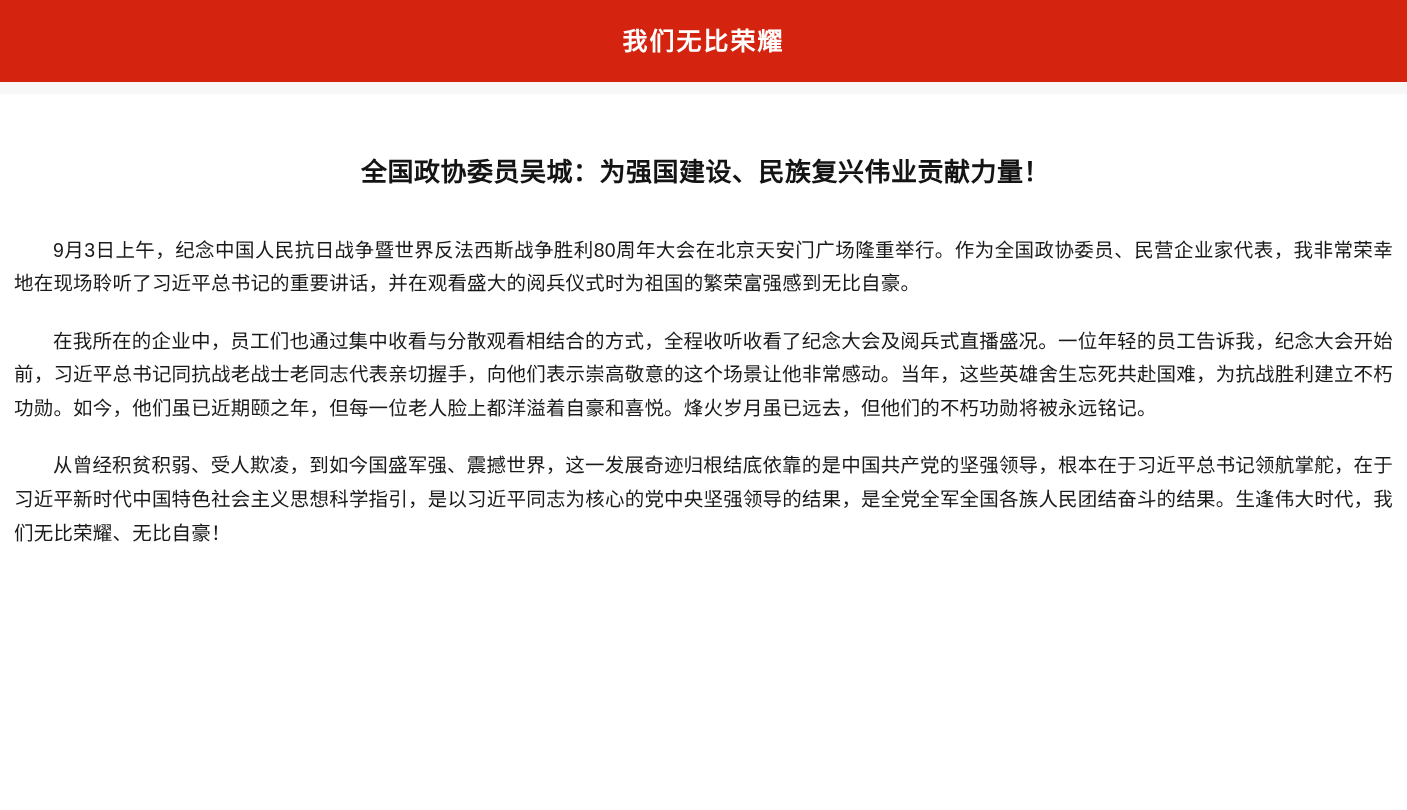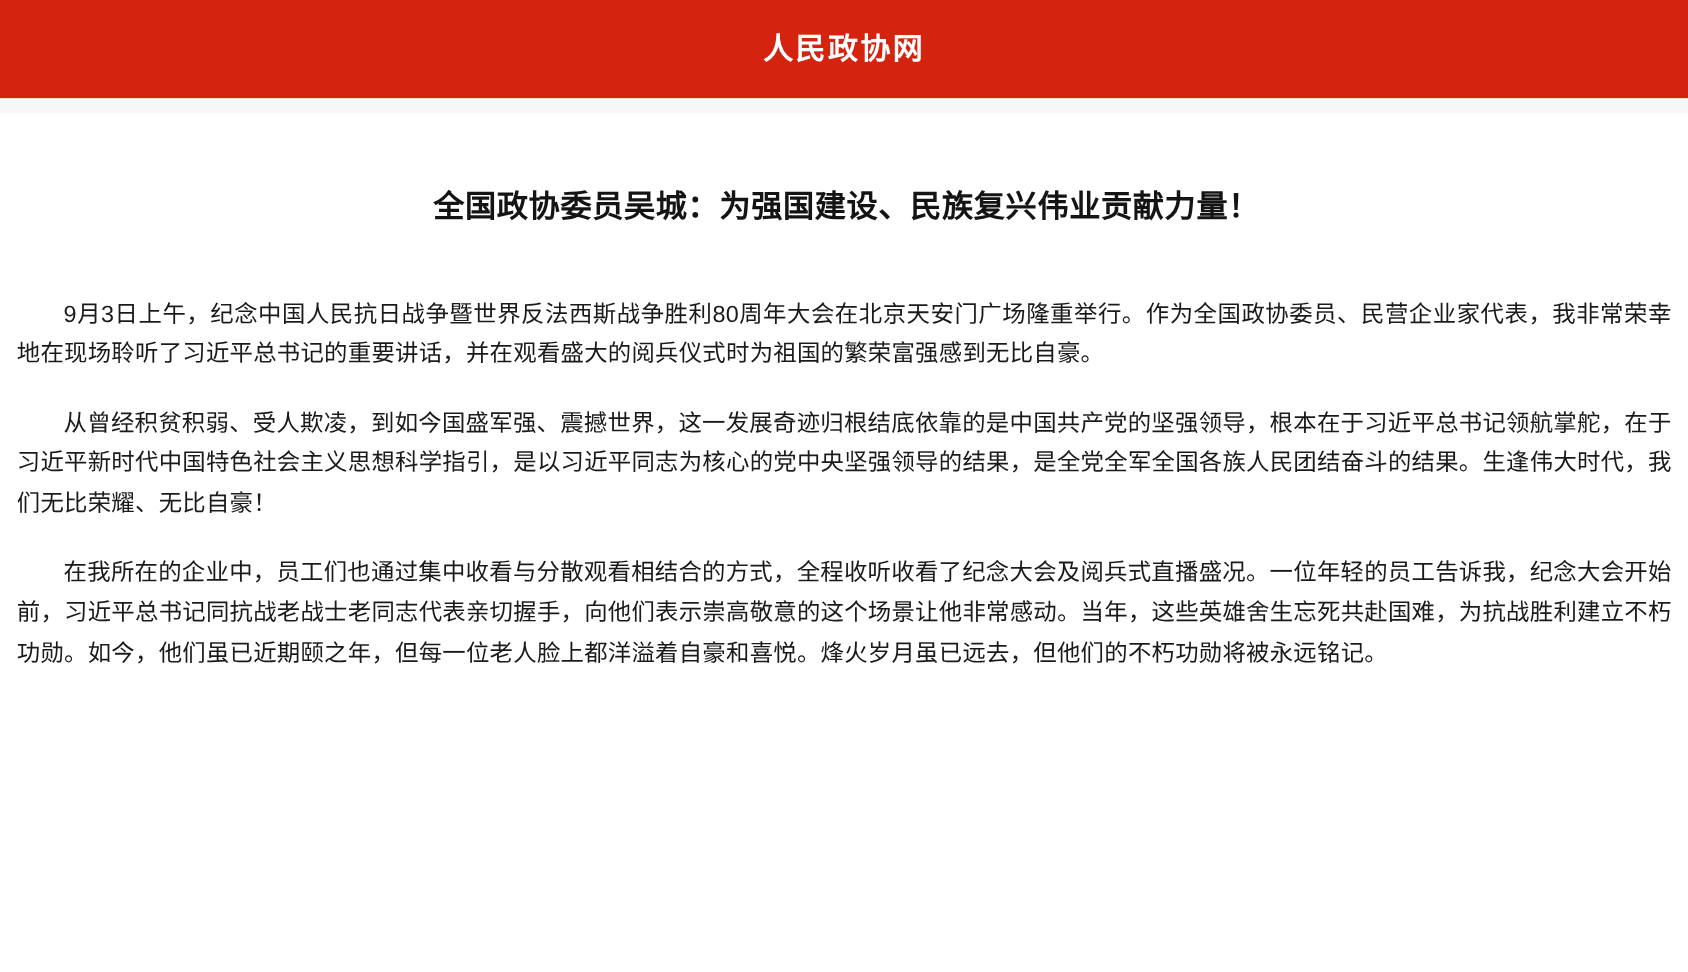--- a/index.html
+++ b/index.html
@@ -51,49 +51,49 @@
     padding: 62px 0 0 4px;
     font-size: 26px;
     font-weight: 700;
     color: #141414;
     line-height: 1.3;
     letter-spacing: 0.5px;
     text-align: center;
   }
   .article-body {
     padding: 0 4px;
-    margin-top: 56px;
+    margin-top: 44px;
   }
   .article-body p {
     margin: 0 0 24px 0;
     font-size: 19.5px;
     line-height: 1.72;
     color: #1a1a1a;
     text-indent: 2em;
     text-align: justify;
     letter-spacing: 0.2px;
   }
   .article-body p:last-child {
     margin-bottom: 0;
   }
 </style>
 </head>
 <body>
 
 <div class="page">
 
   <header class="site-header">
-    <span class="site-title">人民政协网</span>
+    <span class="site-title">我们无比荣耀</span>
   </header>
 
   <div class="header-divider"></div>
 
   <main class="article">
     <h1 class="article-title">全国政协委员吴城：为强国建设、民族复兴伟业贡献力量！</h1>
 
     <div class="article-body">
       <p>9月3日上午，纪念中国人民抗日战争暨世界反法西斯战争胜利80周年大会在北京天安门广场隆重举行。作为全国政协委员、民营企业家代表，我非常荣幸地在现场聆听了习近平总书记的重要讲话，并在观看盛大的阅兵仪式时为祖国的繁荣富强感到无比自豪。</p>
+      <p>在我所在的企业中，员工们也通过集中收看与分散观看相结合的方式，全程收听收看了纪念大会及阅兵式直播盛况。一位年轻的员工告诉我，纪念大会开始前，习近平总书记同抗战老战士老同志代表亲切握手，向他们表示崇高敬意的这个场景让他非常感动。当年，这些英雄舍生忘死共赴国难，为抗战胜利建立不朽功勋。如今，他们虽已近期颐之年，但每一位老人脸上都洋溢着自豪和喜悦。烽火岁月虽已远去，但他们的不朽功勋将被永远铭记。</p>
       <p>从曾经积贫积弱、受人欺凌，到如今国盛军强、震撼世界，这一发展奇迹归根结底依靠的是中国共产党的坚强领导，根本在于习近平总书记领航掌舵，在于习近平新时代中国特色社会主义思想科学指引，是以习近平同志为核心的党中央坚强领导的结果，是全党全军全国各族人民团结奋斗的结果。生逢伟大时代，我们无比荣耀、无比自豪！</p>
-      <p>在我所在的企业中，员工们也通过集中收看与分散观看相结合的方式，全程收听收看了纪念大会及阅兵式直播盛况。一位年轻的员工告诉我，纪念大会开始前，习近平总书记同抗战老战士老同志代表亲切握手，向他们表示崇高敬意的这个场景让他非常感动。当年，这些英雄舍生忘死共赴国难，为抗战胜利建立不朽功勋。如今，他们虽已近期颐之年，但每一位老人脸上都洋溢着自豪和喜悦。烽火岁月虽已远去，但他们的不朽功勋将被永远铭记。</p>
     </div>
   </main>
 
 </div>
 
 </body></html>

